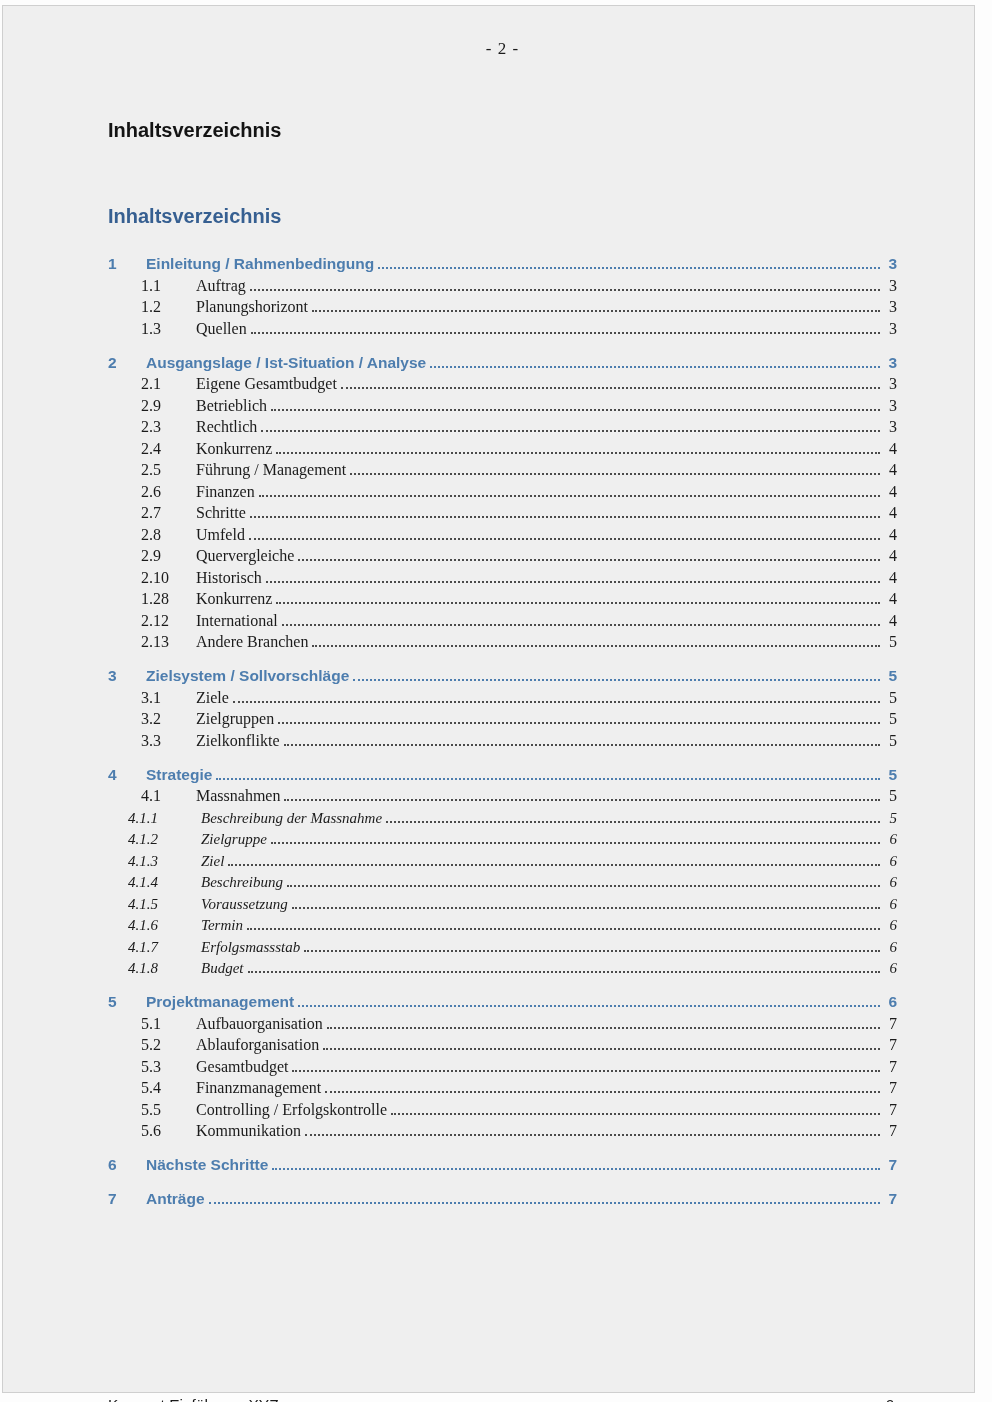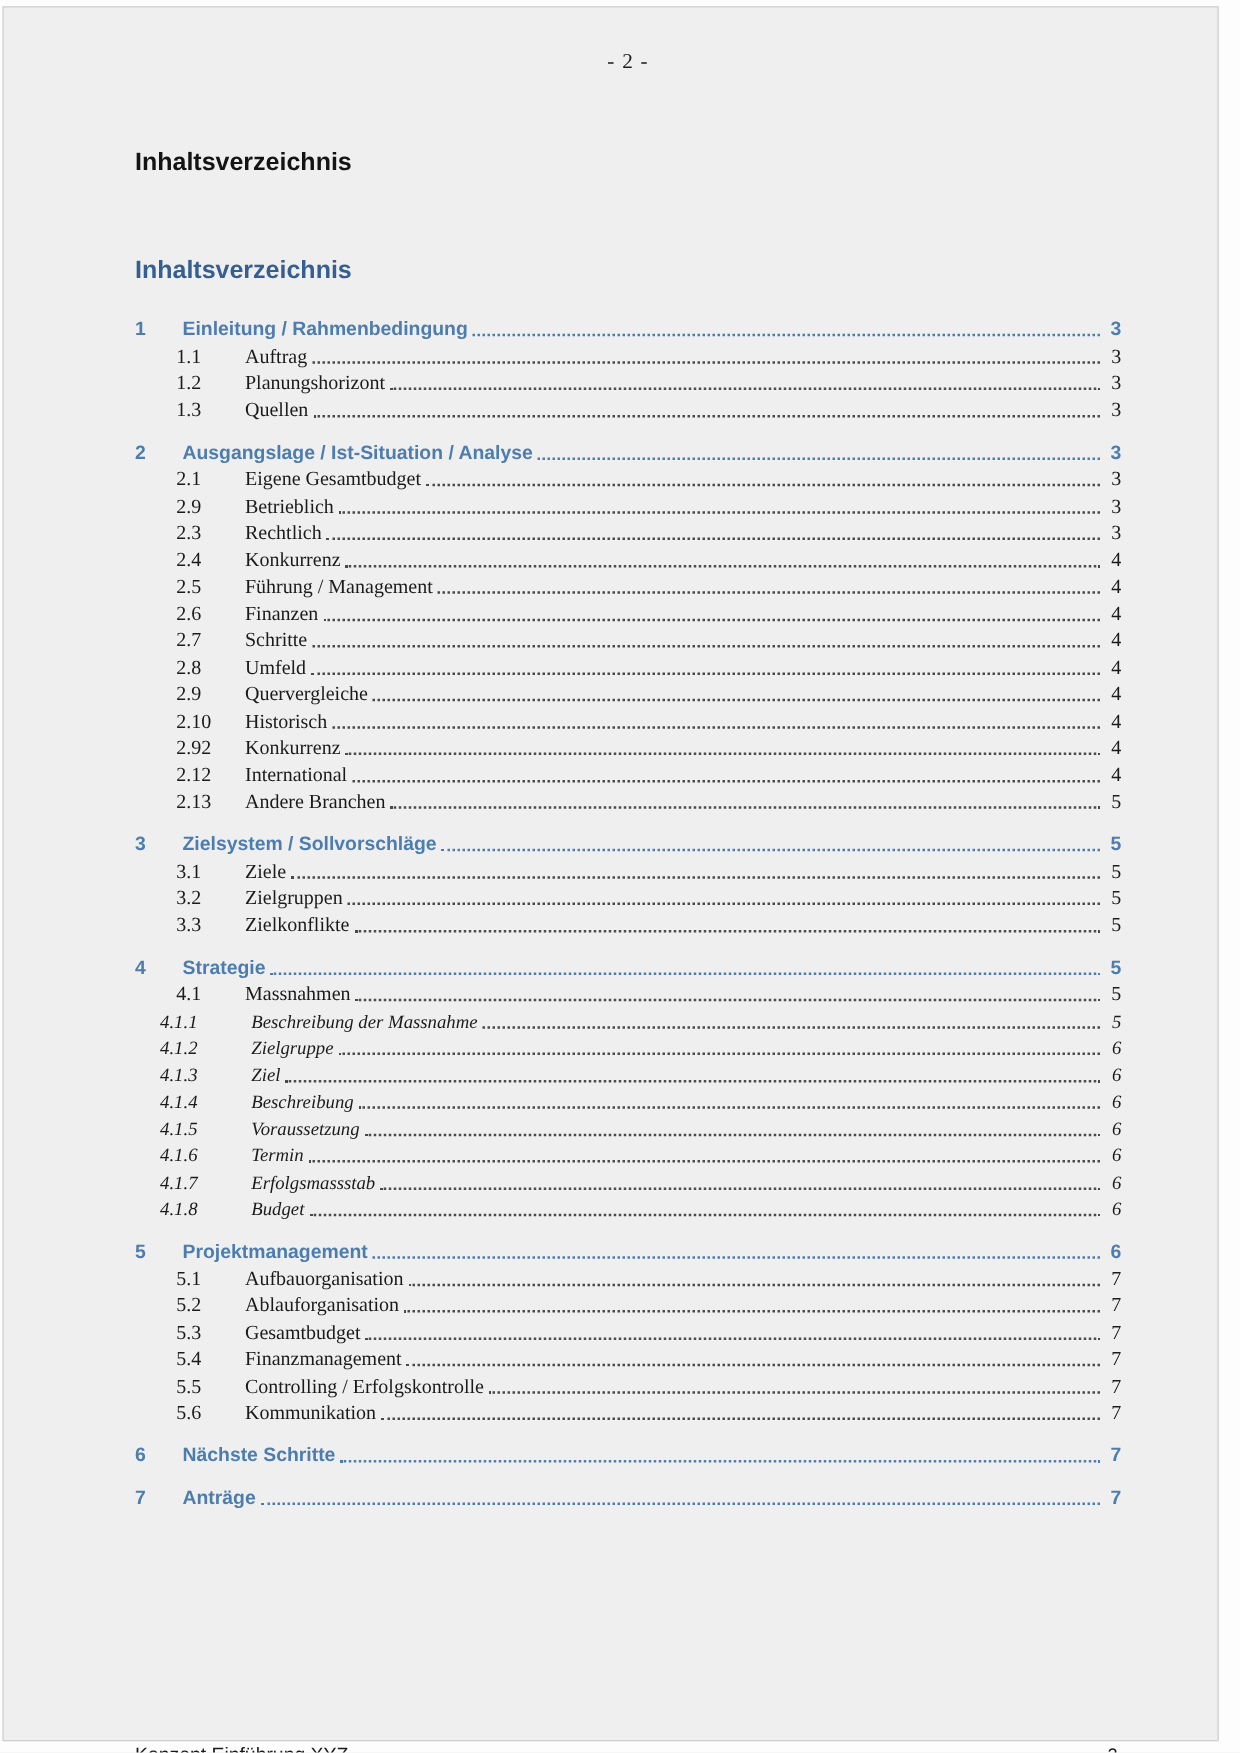--- a/index.html
+++ b/index.html
@@ -180,21 +180,21 @@
     <span class="leader"></span>
     <span class="pg">4</span>
   </div>
         <div class="toc-row level-2">
     <span class="num">2.10</span>
     <span class="label">Historisch</span>
     <span class="leader"></span>
     <span class="pg">4</span>
   </div>
         <div class="toc-row level-2">
-    <span class="num">2.92</span>
+    <span class="num">1.28</span>
     <span class="label">Konkurrenz</span>
     <span class="leader"></span>
     <span class="pg">4</span>
   </div>
         <div class="toc-row level-2">
     <span class="num">2.12</span>
     <span class="label">International</span>
     <span class="leader"></span>
     <span class="pg">4</span>
   </div>

